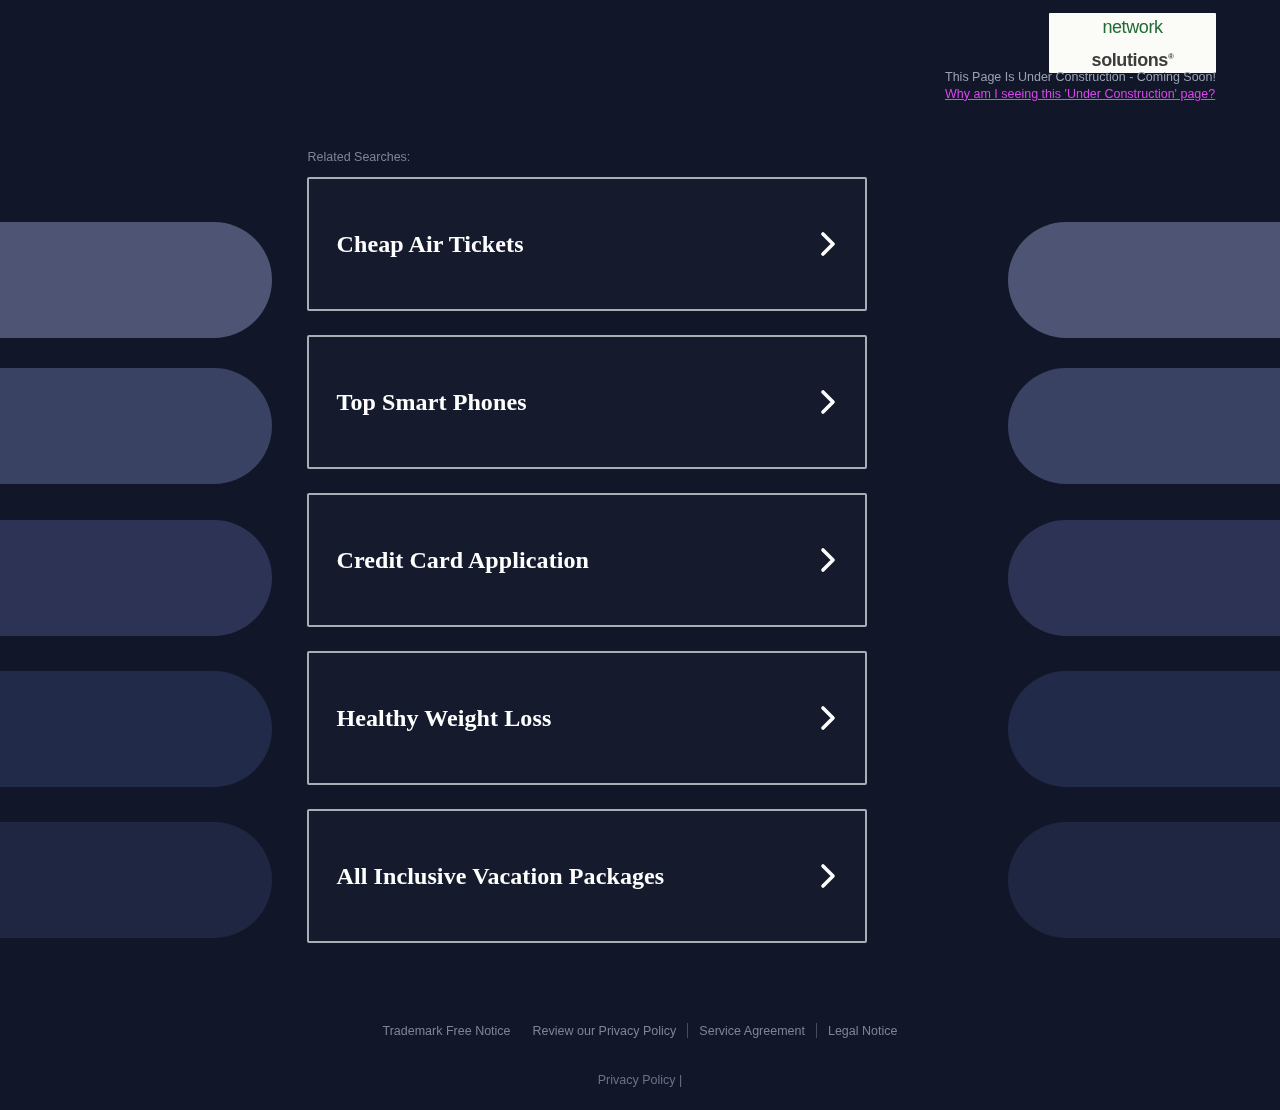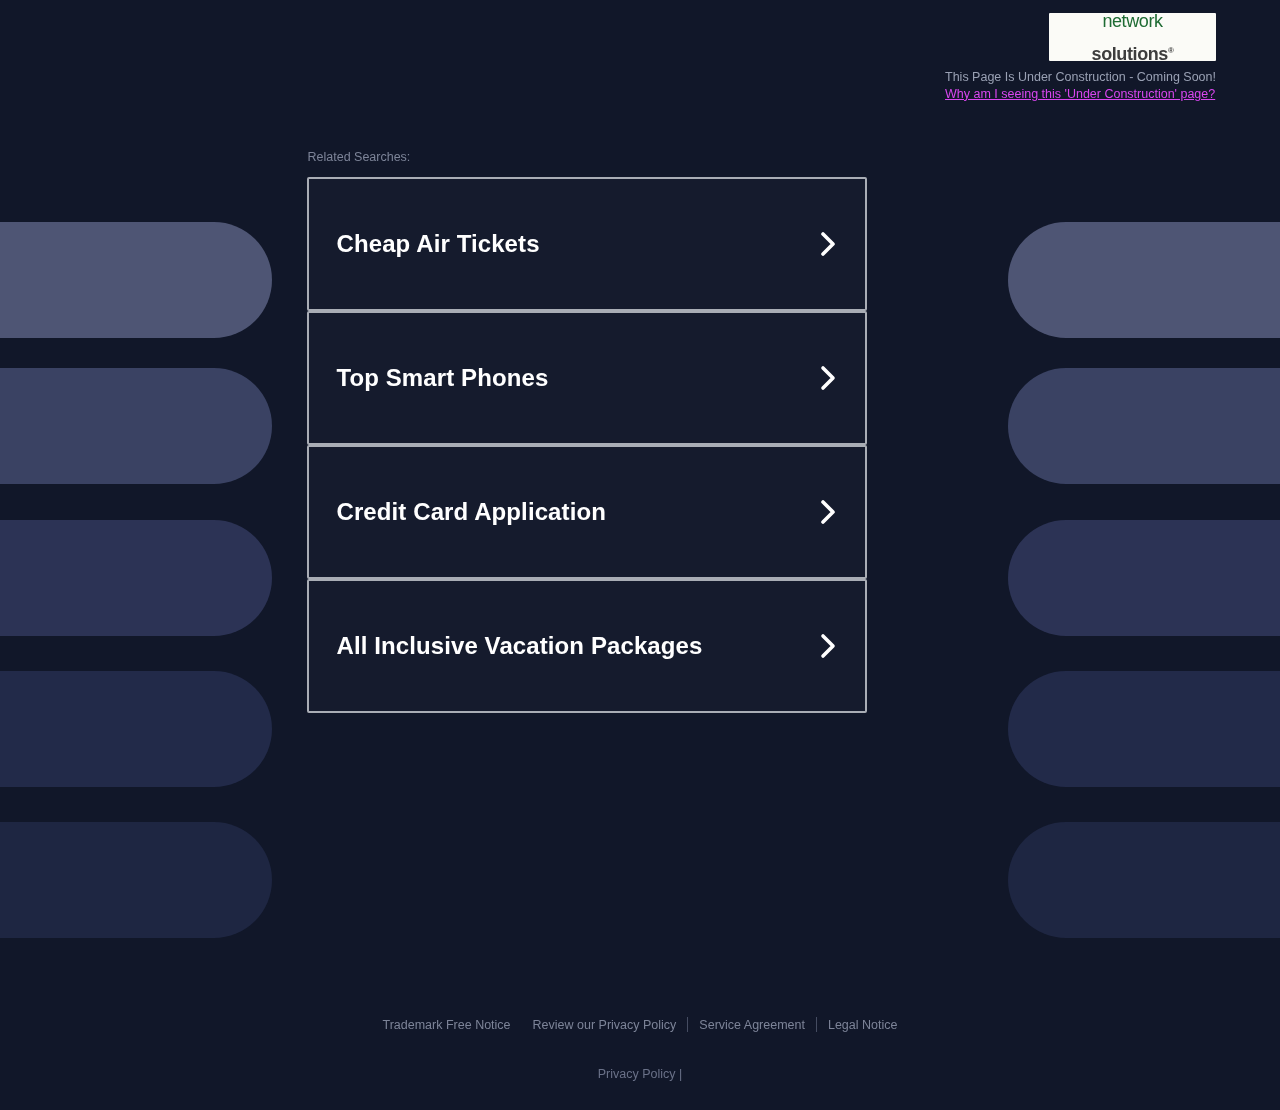--- a/index.html
+++ b/index.html
@@ -60,21 +60,21 @@
     font-size: 30px;
     font-weight: bold;
     color: #ffffff;
     letter-spacing: -0.2px;
   }
   #ns-logo {
     position: absolute;
     right: 64px;
     top: 13px;
     width: 167px;
-    height: 48px;
+    height: 60px;
     background: #fbfbf7;
     border-radius: 1px;
     display: flex;
     flex-direction: column;
     align-items: center;
     justify-content: center;
     line-height: 1;
   }
   #ns-logo-line1 {
     font-size: 18px;
@@ -125,24 +125,25 @@
     margin-bottom: 13px;
     padding-left: 1px;
   }
   .search-card {
     position: relative;
     width: 560px;
     height: 134px;
     background: #151b2d;
     border: 2px solid #a9adb5;
     border-radius: 2px;
-    margin-bottom: 0;
+    margin-bottom: 24px;
     display: flex;
     align-items: center;
     cursor: pointer;
+    font-family: Liberation Serif, serif;
   }
   .search-card-label {
     font-size: 24px;
     font-weight: bold;
     color: #ffffff;
     padding-left: 28px;
     letter-spacing: 0.1px;
   }
   .chevron-icon {
     position: absolute;
@@ -153,21 +154,21 @@
     height: 26px;
   }
   .chevron-icon svg { display: block; }
 
   
   #footer {
     position: absolute;
     left: 0;
     right: 0;
     bottom: 0;
-    padding-bottom: 28px;
+    padding-bottom: 22px;
   }
   #footer-links {
     display: flex;
     justify-content: center;
     align-items: center;
     gap: 0;
     margin-bottom: 32px;
   }
   .footer-link {
     font-size: 12.5px;
@@ -237,20 +238,28 @@
         <div class="search-card">
           <span class="search-card-label">Top Smart Phones</span>
           <span class="chevron-icon">
             <svg width="20" height="26" viewBox="0 0 20 26">
               <path d="M4 3 L14 13 L4 23" fill="none" stroke="#ffffff" stroke-width="3.6" stroke-linecap="round" stroke-linejoin="round"></path>
             </svg>
           </span>
         </div>
         <div class="search-card">
           <span class="search-card-label">Credit Card Application</span>
+          <span class="chevron-icon">
+            <svg width="20" height="26" viewBox="0 0 20 26">
+              <path d="M4 3 L14 13 L4 23" fill="none" stroke="#ffffff" stroke-width="3.6" stroke-linecap="round" stroke-linejoin="round"></path>
+            </svg>
+          </span>
+        </div>
+        <div class="search-card">
+          <span class="search-card-label">Healthy Weight Loss</span>
           <span class="chevron-icon">
             <svg width="20" height="26" viewBox="0 0 20 26">
               <path d="M4 3 L14 13 L4 23" fill="none" stroke="#ffffff" stroke-width="3.6" stroke-linecap="round" stroke-linejoin="round"></path>
             </svg>
           </span>
         </div>
         <div class="search-card">
           <span class="search-card-label">All Inclusive Vacation Packages</span>
           <span class="chevron-icon">
             <svg width="20" height="26" viewBox="0 0 20 26">

